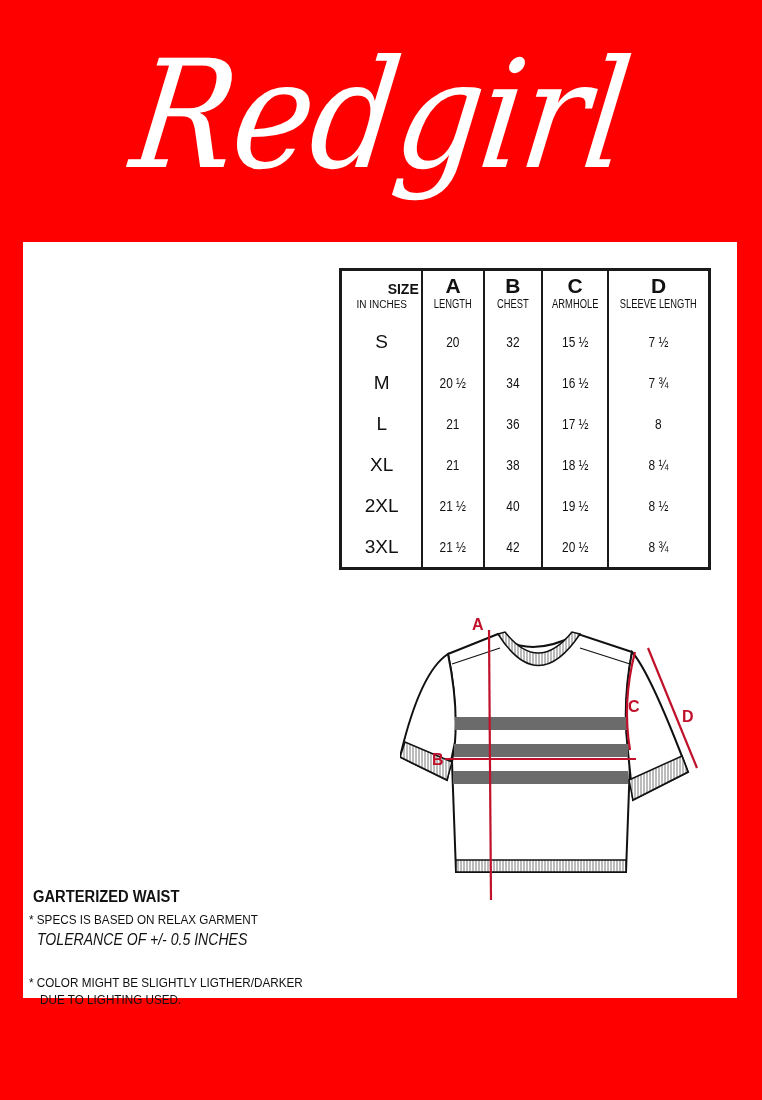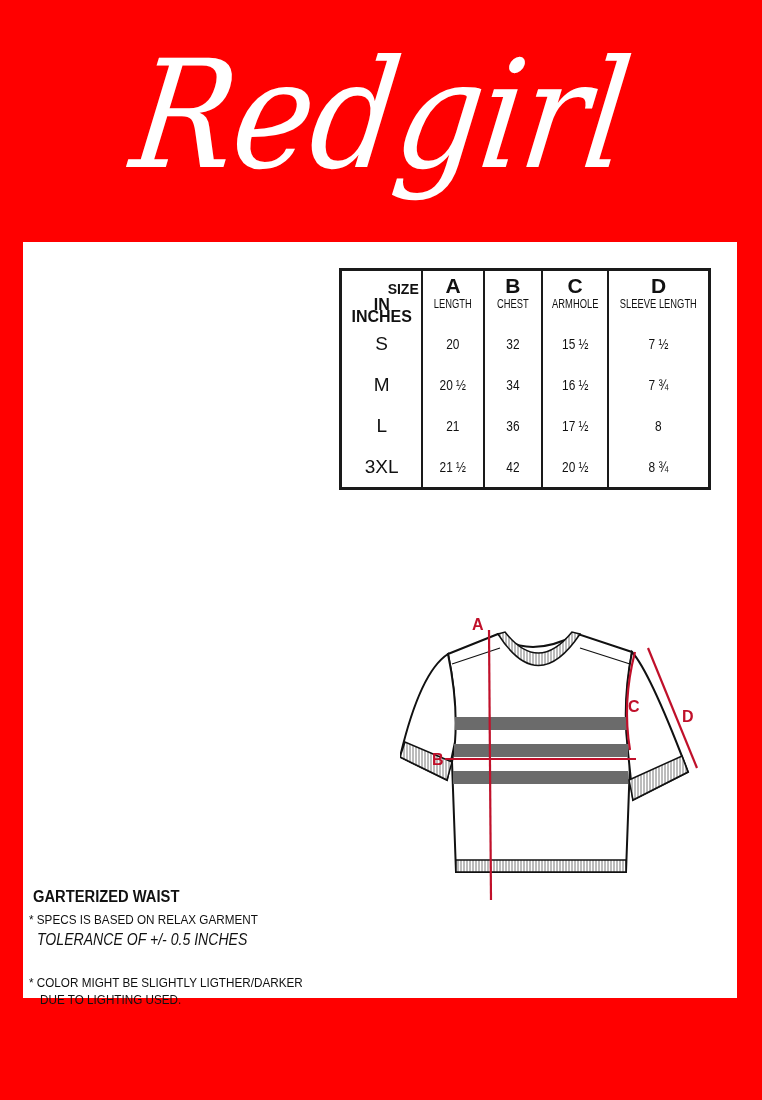--- a/index.html
+++ b/index.html
@@ -38,21 +38,21 @@
     text-align:center; color:#111;
   }
   table.size td, table.size th {
     border-left:2px solid #1a1a1a; border-right:2px solid #1a1a1a;
     padding:0; height:41px; font-weight:normal;
   }
   table.size thead th { height:50px; border-bottom:none; vertical-align:top; }
   .hletter { display:block; font-size:21px; font-weight:bold; line-height:22px; margin-top:4px; }
   .hsub { display:block; font-size:12px; line-height:14px; transform:scaleX(0.78); white-space:nowrap; }
   .hsize { display:block; font-size:14px; font-weight:bold; line-height:20px; margin-top:8px;margin-left:43px; }
-  .hsize-sub { display:block; font-size:16px; font-weight:bold; line-height:12px; }
+  .hsize-sub { display:block; font-size:10px; font-weight:normal; line-height:12px; }
   td.sz { font-size:19px; font-weight:bold; }
   td.val { font-size:14px; transform:scaleX(0.85); }
   .notes { position:absolute; left:6px; top:616px; color:#111;margin-top:30px; }
   .garter { font-size:16px; font-weight:bold; margin-left:4px; transform:scaleX(0.92); transform-origin:left; white-space:nowrap; }
   .note1 { font-size:13px; margin-top:6px; transform:scaleX(0.9); transform-origin:left; white-space:nowrap; }
   .note2 { font-size:16px; font-style:italic; margin-left:8px; margin-top:4px; transform:scaleX(0.88); transform-origin:left; white-space:nowrap; }
   .note3 { font-size:13px; margin-top:26px; transform:scaleX(0.9); transform-origin:left; white-space:nowrap; }
   .note4 { font-size:13px; margin-left:11px; margin-top:2px; transform:scaleX(0.9); transform-origin:left; white-space:nowrap; }
   .shirt { position:absolute; left:377px; top:370px; }
 </style>
@@ -107,20 +107,34 @@
         <td class="val">7 ¾</td>
       </tr>
       <tr>
         <td class="sz">L</td>
         <td class="val">21</td>
         <td class="val">36</td>
         <td class="val">17 ½</td>
         <td class="val">8</td>
       </tr>
       <tr>
+        <td class="sz">XL</td>
+        <td class="val">21</td>
+        <td class="val">38</td>
+        <td class="val">18 ½</td>
+        <td class="val">8 ¼</td>
+      </tr>
+      <tr>
+        <td class="sz">2XL</td>
+        <td class="val">21 ½</td>
+        <td class="val">40</td>
+        <td class="val">19 ½</td>
+        <td class="val">8 ½</td>
+      </tr>
+      <tr>
         <td class="sz">3XL</td>
         <td class="val">21 ½</td>
         <td class="val">42</td>
         <td class="val">20 ½</td>
         <td class="val">8 ¾</td>
       </tr>
     </tbody>
   </table>
 
   <svg class="shirt" width="320" height="290" viewBox="0 0 320 290">

